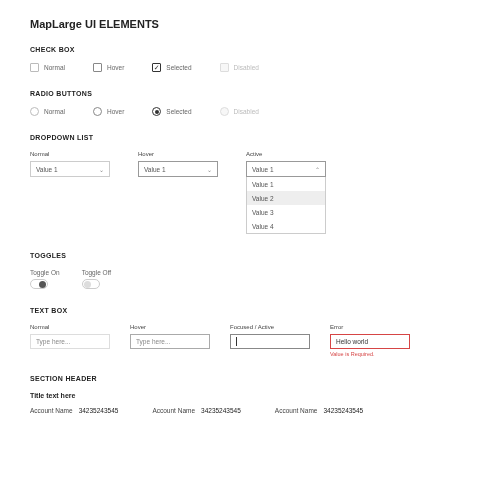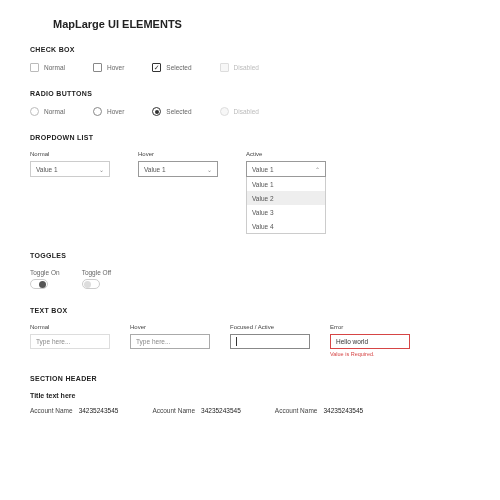--- a/index.html
+++ b/index.html
@@ -4,21 +4,21 @@
 <style>
   * { box-sizing: border-box; margin: 0; padding: 0; }
   body {
     font-family: -apple-system, BlinkMacSystemFont, "Segoe UI", Arial, sans-serif;
     background: #fff;
     color: #222;
     font-size: 7px;
     padding: 18px 30px;
     width: 500px;
   }
-  .page-title { font-size: 11px; font-weight: 700; margin-bottom: 16px; margin-left: 23px; }
+  .page-title { font-size: 11px; font-weight: 700; margin-bottom: 16px; }
   .sect-label { font-size: 7px; font-weight: 700; letter-spacing: 0.3px; margin-bottom: 10px; }
   .section { margin-bottom: 18px; }
 
   
   .row { display: flex; gap: 28px; align-items: flex-start; }
   .state-label { font-size: 6px; color: #444; margin-bottom: 4px; }
 
   
   .cb-item { display: flex; align-items: center; gap: 5px; }
   .cb-box {

